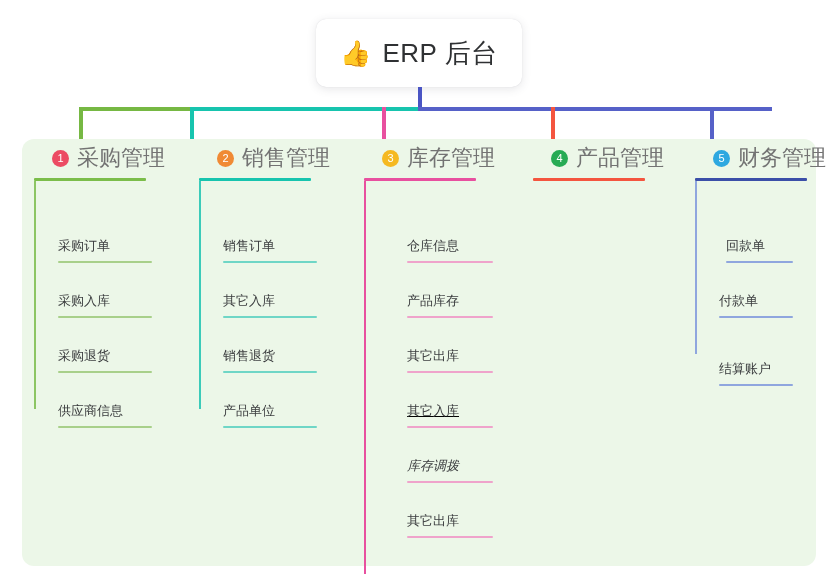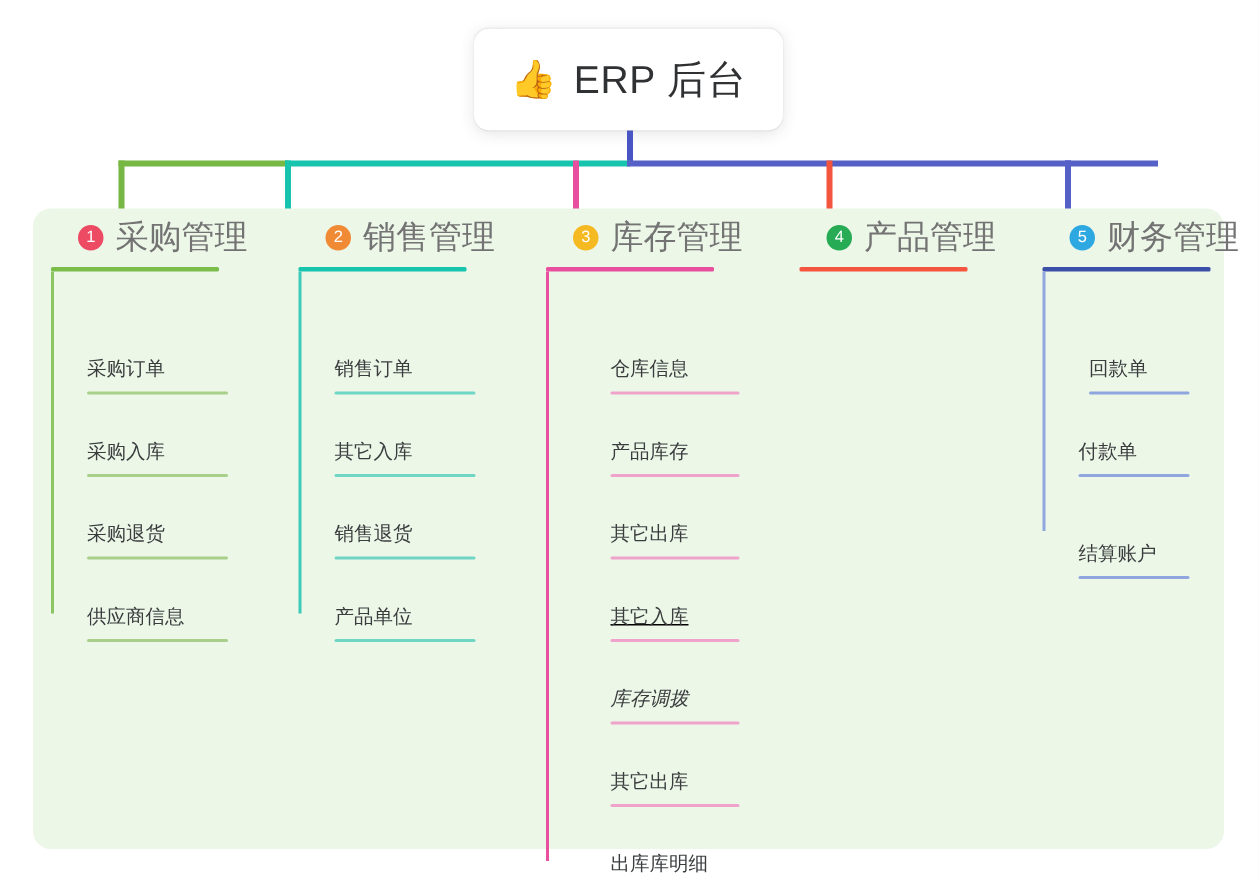--- a/index.html
+++ b/index.html
@@ -236,24 +236,20 @@
         <div class="leaf-rule" style="background:#efa3cb;"></div>
       </div>
       <div class="leaf" style="position:absolute; top:276px; width:110px;font-style:italic;">
         <span class="leaf-text">库存调拨</span>
         <div class="leaf-rule" style="background:#efa3cb;"></div>
       </div>
       <div class="leaf" style="position:absolute; top:331px; width:110px;">
         <span class="leaf-text">其它出库</span>
         <div class="leaf-rule" style="background:#efa3cb;"></div>
       </div>
-      <div class="leaf" style="position:absolute; top:386px; width:110px;">
-        <span class="leaf-text">出库库明细</span>
-
-      </div>
     </div>
   </div>
 
   <div class="col" style="left:533px; width:160px;">
     <div class="col-head">
       <span class="badge" style="background:#27ab54;">4</span>
       <span class="head-label">产品管理</span>
     </div>
     <div class="head-rule" style="background:#f4553f; width:112px;"></div>
   </div>

